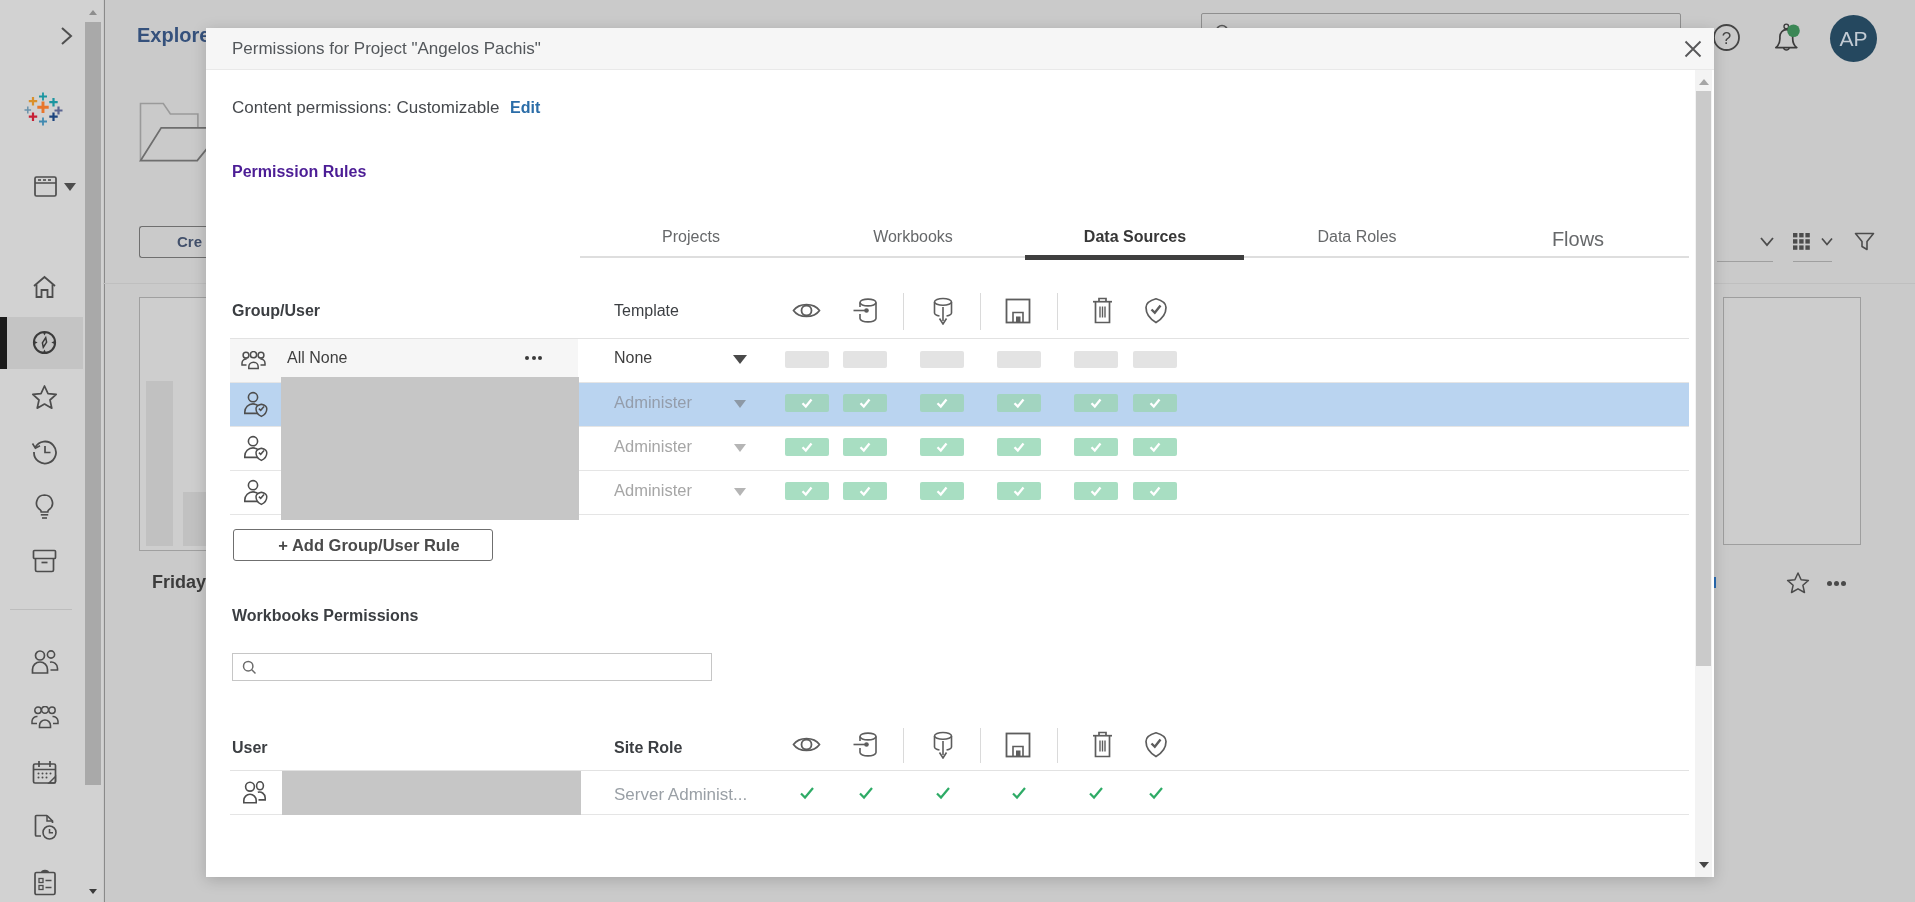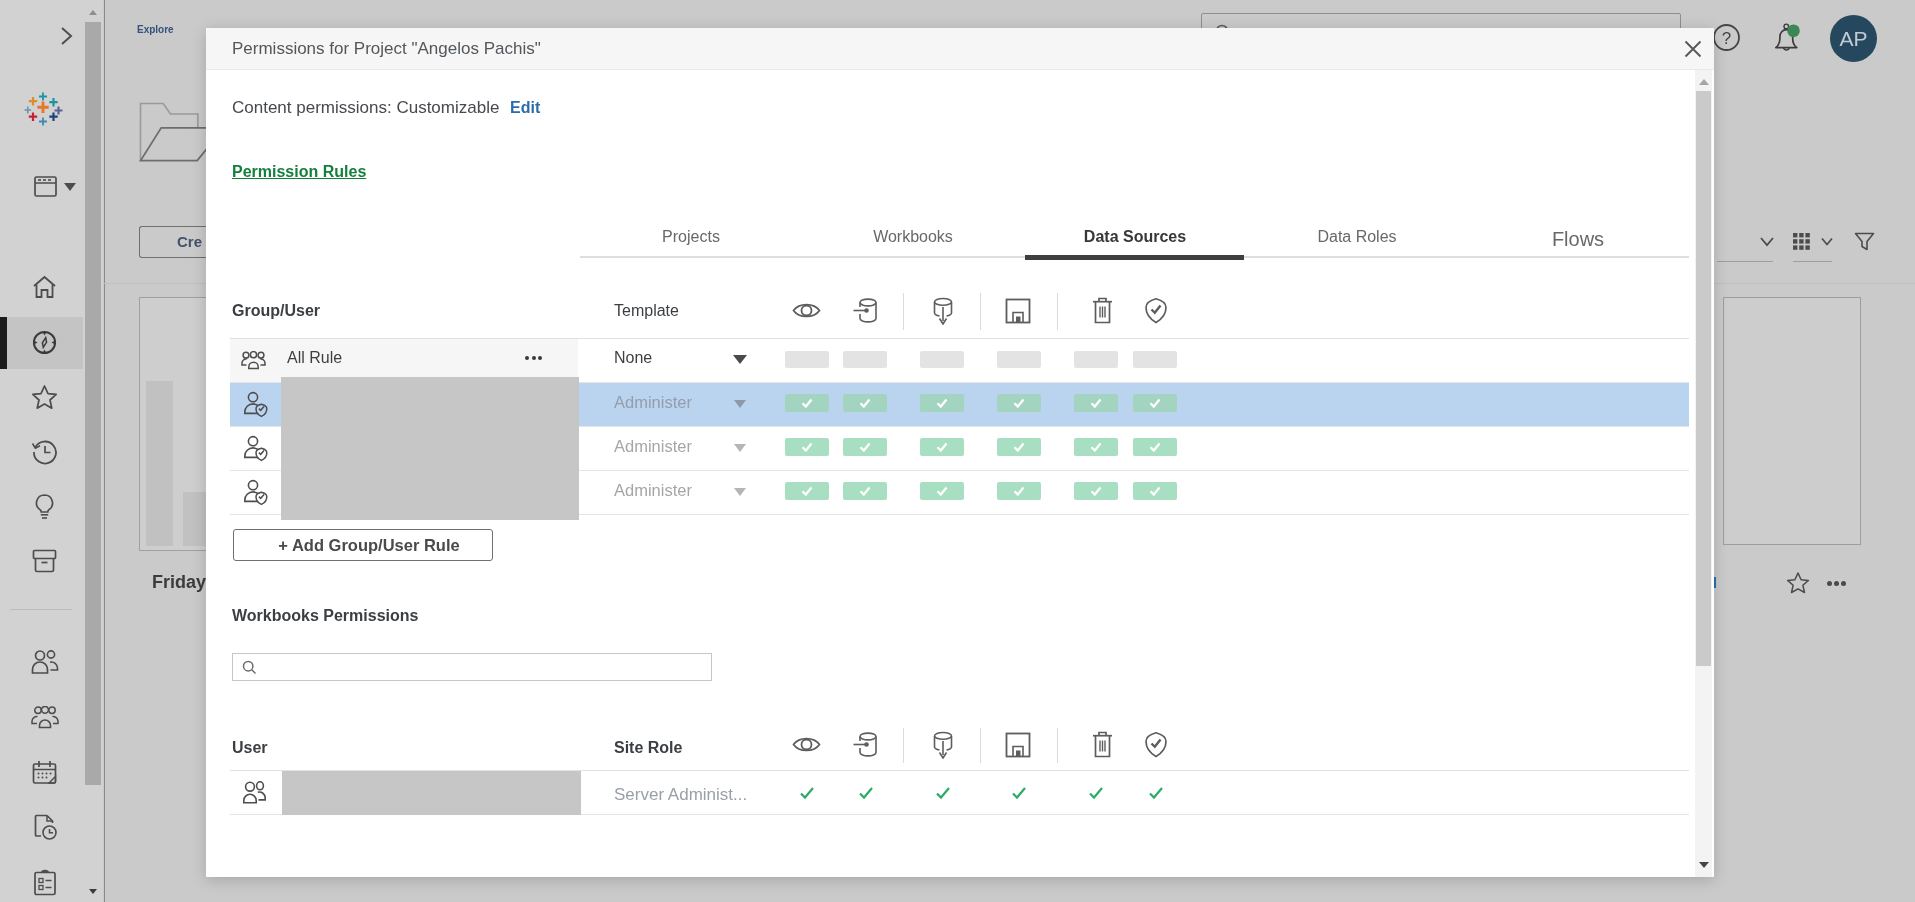--- a/index.html
+++ b/index.html
@@ -130,21 +130,21 @@
     <rect x="6" y="16.5" width="4" height="4" fill="none" stroke="#4d4d4d" stroke-width="1.3"></rect>
     <line x1="12.5" y1="18.5" x2="18.5" y2="18.5" stroke="#4d4d4d" stroke-width="1.5"></line>
   </svg>
 
 <div class="abs" style="left:83px;top:0;width:20px;height:902px;background:#d2d2d2;"></div>
 <div class="abs" style="left:104px;top:0;width:1px;height:902px;background:#8a8a8a;"></div>
 <div class="abs" style="left:85px;top:22px;width:16px;height:763px;background:#a9a9a9;"></div>
 <div class="abs" style="left:89px;top:10px;width:0;height:0;border-left:4.5px solid transparent;border-right:4.5px solid transparent;border-bottom:5.5px solid #8e8e8e;"></div>
 <div class="abs" style="left:89px;top:889px;width:0;height:0;border-left:4.5px solid transparent;border-right:4.5px solid transparent;border-top:5.5px solid #3a3a3a;"></div>
 
-<div class="abs" style="left:137px;top:24px;font-size:10px;font-weight:bold;color:#35517c;">Explore</div>
+<div class="abs" style="left:137px;top:24px;font-size:20px;font-weight:bold;color:#35517c;">Explore</div>
 
 <svg class="abs" style="left:137px;top:98px;" width="70" height="64" viewBox="0 0 70 64">
     <path d="M3.5 62 V5.5 H26.3 L33.4 16 H60.9 V29" fill="none" stroke="#9a9a9a" stroke-width="1.6"></path>
     <path d="M70 29.8 H24.2 L3.6 62.6 H60.2 L70 50.5" fill="none" stroke="#6e6e6e" stroke-width="1.8"></path>
   </svg>
 
 <div class="abs" style="left:139px;top:226px;width:67px;height:32px;border:1.5px solid #6f6f6f;border-right:none;border-radius:3px 0 0 3px;"></div>
 <div class="abs" style="left:177px;top:233px;font-size:15px;font-weight:bold;color:#42506b;">Cre</div>
 
 <div class="abs" style="left:103px;top:283px;width:1812px;height:1px;background:#bfbfbf;"></div>
@@ -212,21 +212,21 @@
 
   <div class="abs" style="left:0;top:0;width:1508px;height:42px;background:#f6f6f6;border-bottom:1px solid #e9e9e9;"></div>
   <div class="abs" style="left:26px;top:11px;font-size:17px;color:#53575b;">Permissions for Project "Angelos Pachis"</div>
   <svg class="abs" style="left:1478px;top:12px;" width="18" height="18" viewBox="0 0 18 18">
       <path d="M1.5 1.5 L16.5 16.5 M16.5 1.5 L1.5 16.5" stroke="#58585a" stroke-width="1.9"></path>
     </svg>
 
   <div class="abs" style="left:26px;top:70px;font-size:17px;color:#46494d;">Content permissions: Customizable</div>
   <div class="abs" style="left:304px;top:71px;font-size:16px;font-weight:bold;color:#2b6da8;">Edit</div>
 
-  <div class="abs" style="left:26px;top:135px;font-size:16px;font-weight:bold;color:#15803d;text-decoration:underline;">Permission Rules</div>
+  <div class="abs" style="left:26px;top:135px;font-size:16px;font-weight:bold;color:#4c1d95;">Permission Rules</div>
 
   <div class="abs" style="left:374px;top:228px;width:1109px;height:2px;background:#dedede;"></div>
   <div class="abs" style="left:445px;top:200px;width:80px;font-size:16px;color:#66686a;text-align:center;">Projects</div>
   <div class="abs" style="left:657px;top:200px;width:100px;font-size:16px;color:#66686a;text-align:center;">Workbooks</div>
   <div class="abs" style="left:869px;top:200px;width:120px;font-size:16px;font-weight:bold;color:#373737;text-align:center;">Data Sources</div>
   <div class="abs" style="left:1101px;top:200px;width:100px;font-size:16px;color:#66686a;text-align:center;">Data Roles</div>
   <div class="abs" style="left:1332px;top:200px;width:80px;font-size:20px;color:#66686a;text-align:center;">Flows</div>
   <div class="abs" style="left:819px;top:227px;width:219px;height:5px;background:#3f3f3f;"></div>
 
   <div class="abs" style="left:26px;top:274px;font-size:16px;font-weight:bold;color:#3b3e42;">Group/User</div>
@@ -266,21 +266,21 @@
       <path d="M12 25.5 C6 22 2 16.5 2 10.5 C2 6.5 4.5 3.8 12 1.8 C19.5 3.8 22 6.5 22 10.5 C22 16.5 18 22 12 25.5 Z" fill="none" stroke="#5d5d5d" stroke-width="1.7"></path>
       <path d="M7.5 12.5 L10.8 15.8 L16.5 8.5" fill="none" stroke="#5d5d5d" stroke-width="2.4"></path>
     </svg>
   <div class="abs" style="left:697px;top:265px;width:1px;height:37px;background:#dadada;"></div>
   <div class="abs" style="left:774px;top:265px;width:1px;height:37px;background:#dadada;"></div>
   <div class="abs" style="left:851px;top:265px;width:1px;height:37px;background:#dadada;"></div>
 
   <div class="abs" style="left:24px;top:310px;width:1459px;height:1px;background:#e2e2e2;"></div>
 
   <div class="abs" style="left:24px;top:311px;width:348px;height:43px;background:#f6f6f6;"></div>
-  <div class="abs" style="left:81px;top:321px;font-size:16px;color:#3f3f3f;">All Rule</div>
+  <div class="abs" style="left:81px;top:321px;font-size:16px;color:#3f3f3f;">All None</div>
   <div class="abs" style="left:319px;top:328px;width:4.4px;height:4.4px;border-radius:50%;background:#3a3a3a;"></div>
     <div class="abs" style="left:325.5px;top:328px;width:4.4px;height:4.4px;border-radius:50%;background:#3a3a3a;"></div>
     <div class="abs" style="left:332px;top:328px;width:4.4px;height:4.4px;border-radius:50%;background:#3a3a3a;"></div>
   <div class="abs" style="left:408px;top:321px;font-size:16px;color:#3f3f3f;">None</div>
   <div class="abs" style="left:527px;top:327px;width:0;height:0;border-left:7px solid transparent;border-right:7px solid transparent;border-top:9px solid #4a4a4a;"></div>
   <div class="abs" style="left:24px;top:354px;width:1459px;height:1px;background:#e5e5e5;"></div>
 
   <div class="abs" style="left:24px;top:355px;width:1459px;height:43px;background:#bad4f0;"></div>
   <div class="abs" style="left:408px;top:365px;font-size:16.5px;color:#949dab;">Administer</div>
   <div class="abs" style="left:528px;top:372px;width:0;height:0;border-left:6.5px solid transparent;border-right:6.5px solid transparent;border-top:8px solid #8d99a6;"></div>

